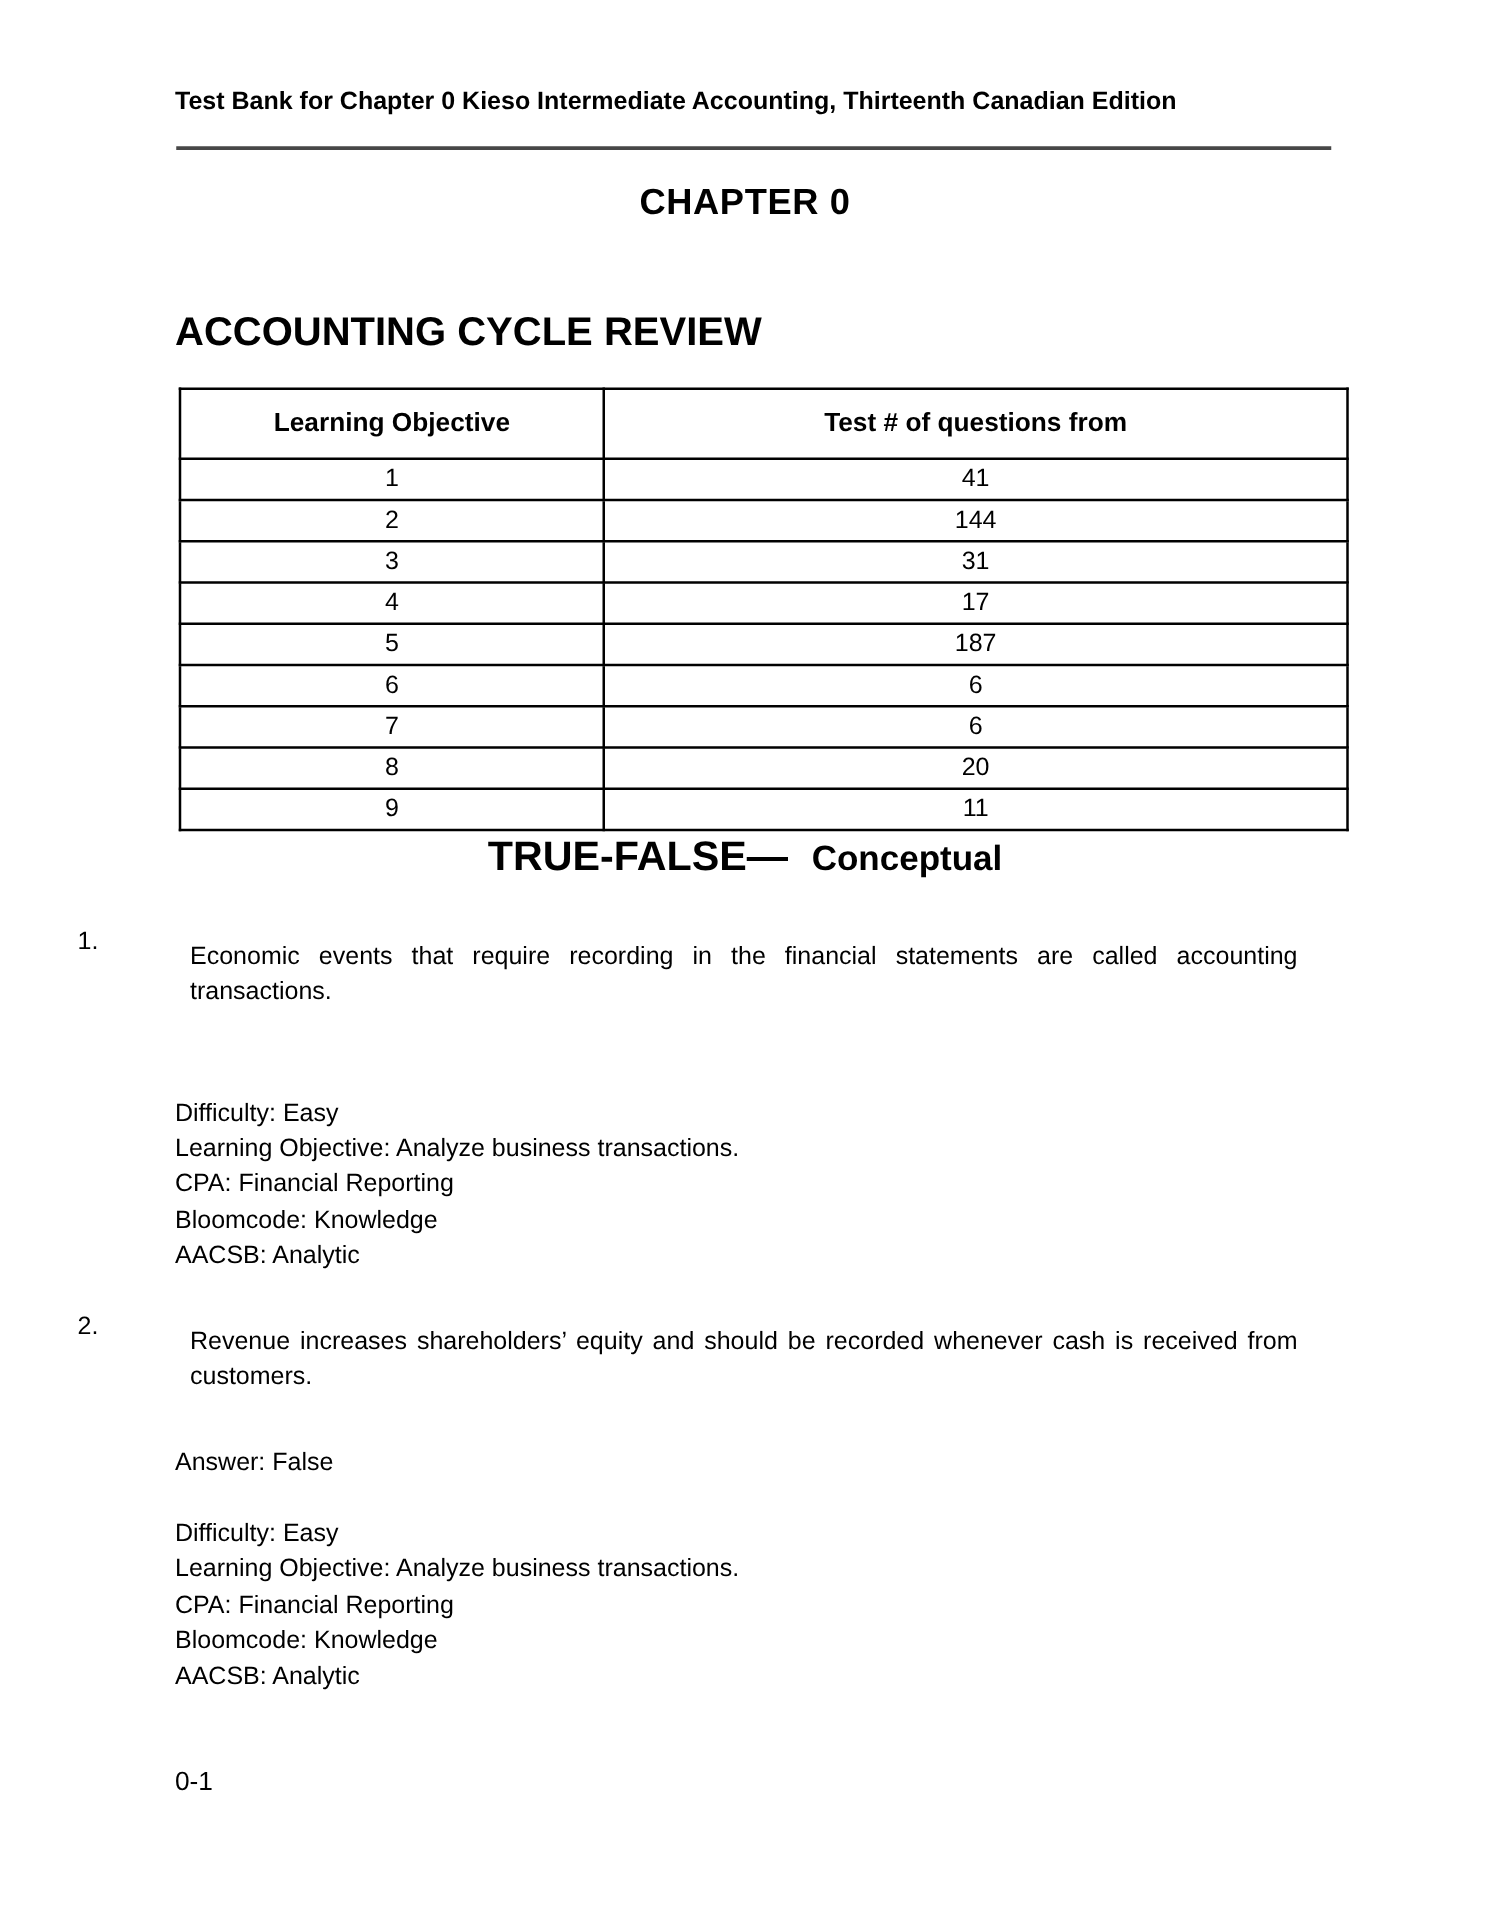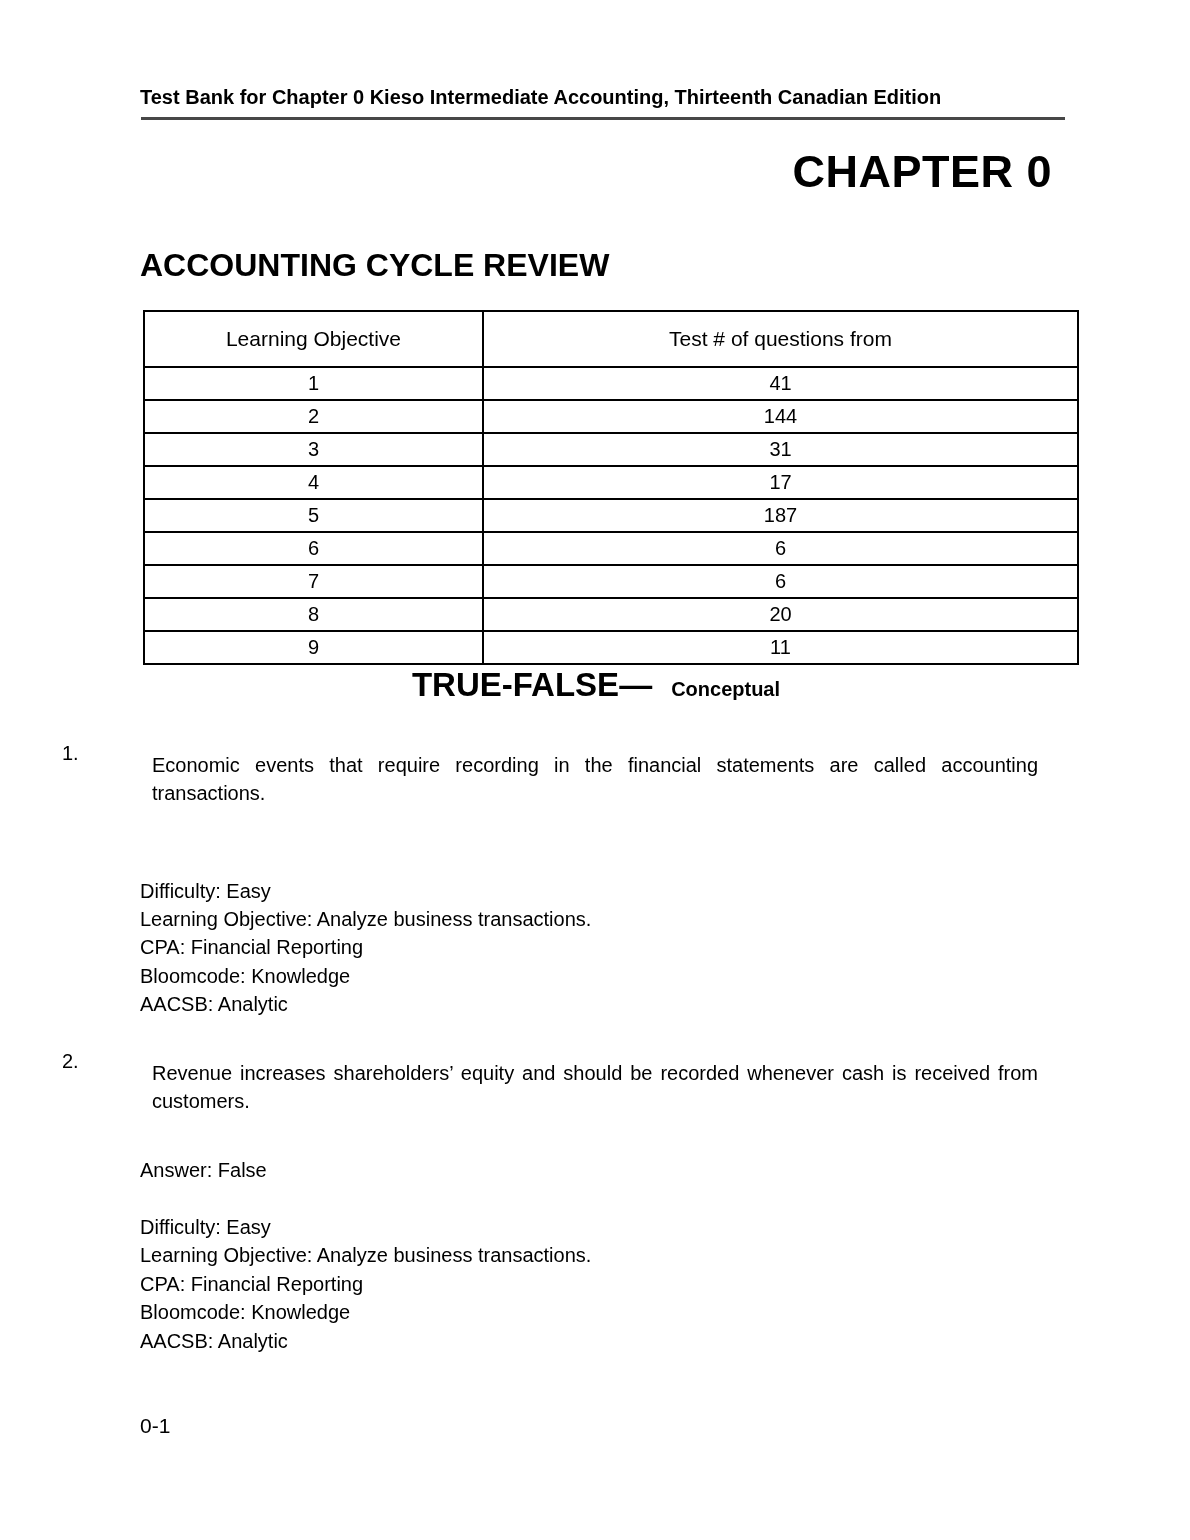--- a/index.html
+++ b/index.html
@@ -6,52 +6,52 @@
   .page{
     position:relative;
     width:1190px;height:1540px;
     background:#ffffff;
     color:#000000;
     font-family:"Liberation Sans", sans-serif;
     overflow:hidden;
   }
   .running-header{
     position:absolute;left:140px;top:70px;
-    font-size:20px;font-weight:bold;white-space:nowrap;margin-top:16px;
+    font-size:20px;font-weight:bold;white-space:nowrap;
   }
   .header-rule{
     position:absolute;left:141px;top:117px;
     width:924px;height:3px;background:#474747;
   }
   .chapter-title{
     position:absolute;left:140px;top:146px;width:912px;
-    text-align:right;font-size:45px;font-weight:bold;letter-spacing:0.5px;
+    text-align:center;font-size:29px;font-weight:bold;letter-spacing:0.5px;
   }
   .chapter-subtitle{
     position:absolute;left:140px;top:247px;width:912px;
     text-align:left;font-size:32px;font-weight:bold;
   }
   table.lo-table{
     position:absolute;left:143px;top:310px;width:934px;
     border-collapse:collapse;table-layout:fixed;
   }
   .lo-table th,.lo-table td{
     border:2px solid #000000;text-align:center;vertical-align:middle;padding:0;
   }
-  .lo-table th{height:54px;font-size:21px;font-weight:normal;text-align:center;}
+  .lo-table th{height:54px;font-size:21px;font-weight:bold;text-align:center;}
   .lo-table td{height:31px;font-size:20px;font-weight:normal;}
   .col-lo{width:339px;}
   .col-total{width:595px;}
   .section-heading{
     position:absolute;left:140px;top:666px;width:912px;
     text-align:center;font-weight:bold;white-space:nowrap;
   }
   .section-heading .primary{font-size:33px;margin-top:45px;}
   .section-heading .dash{font-size:33px;}
-  .section-heading .secondary{font-size:20px;margin-left:19px;}
+  .section-heading .secondary{font-size:28px;margin-left:19px;}
   .questions{
     position:absolute;left:62px;top:739px;width:988px;
     font-size:20px;line-height:28.4px;
   }
   .question{display:flex;}
   .question + .question{margin-top:28.4px;}
   .qnum{flex:0 0 78px;width:78px;}
   .qbody{width:910px;}
   .qtext{margin:12px;text-align:justify;}
   .gap{height:28.4px;}

